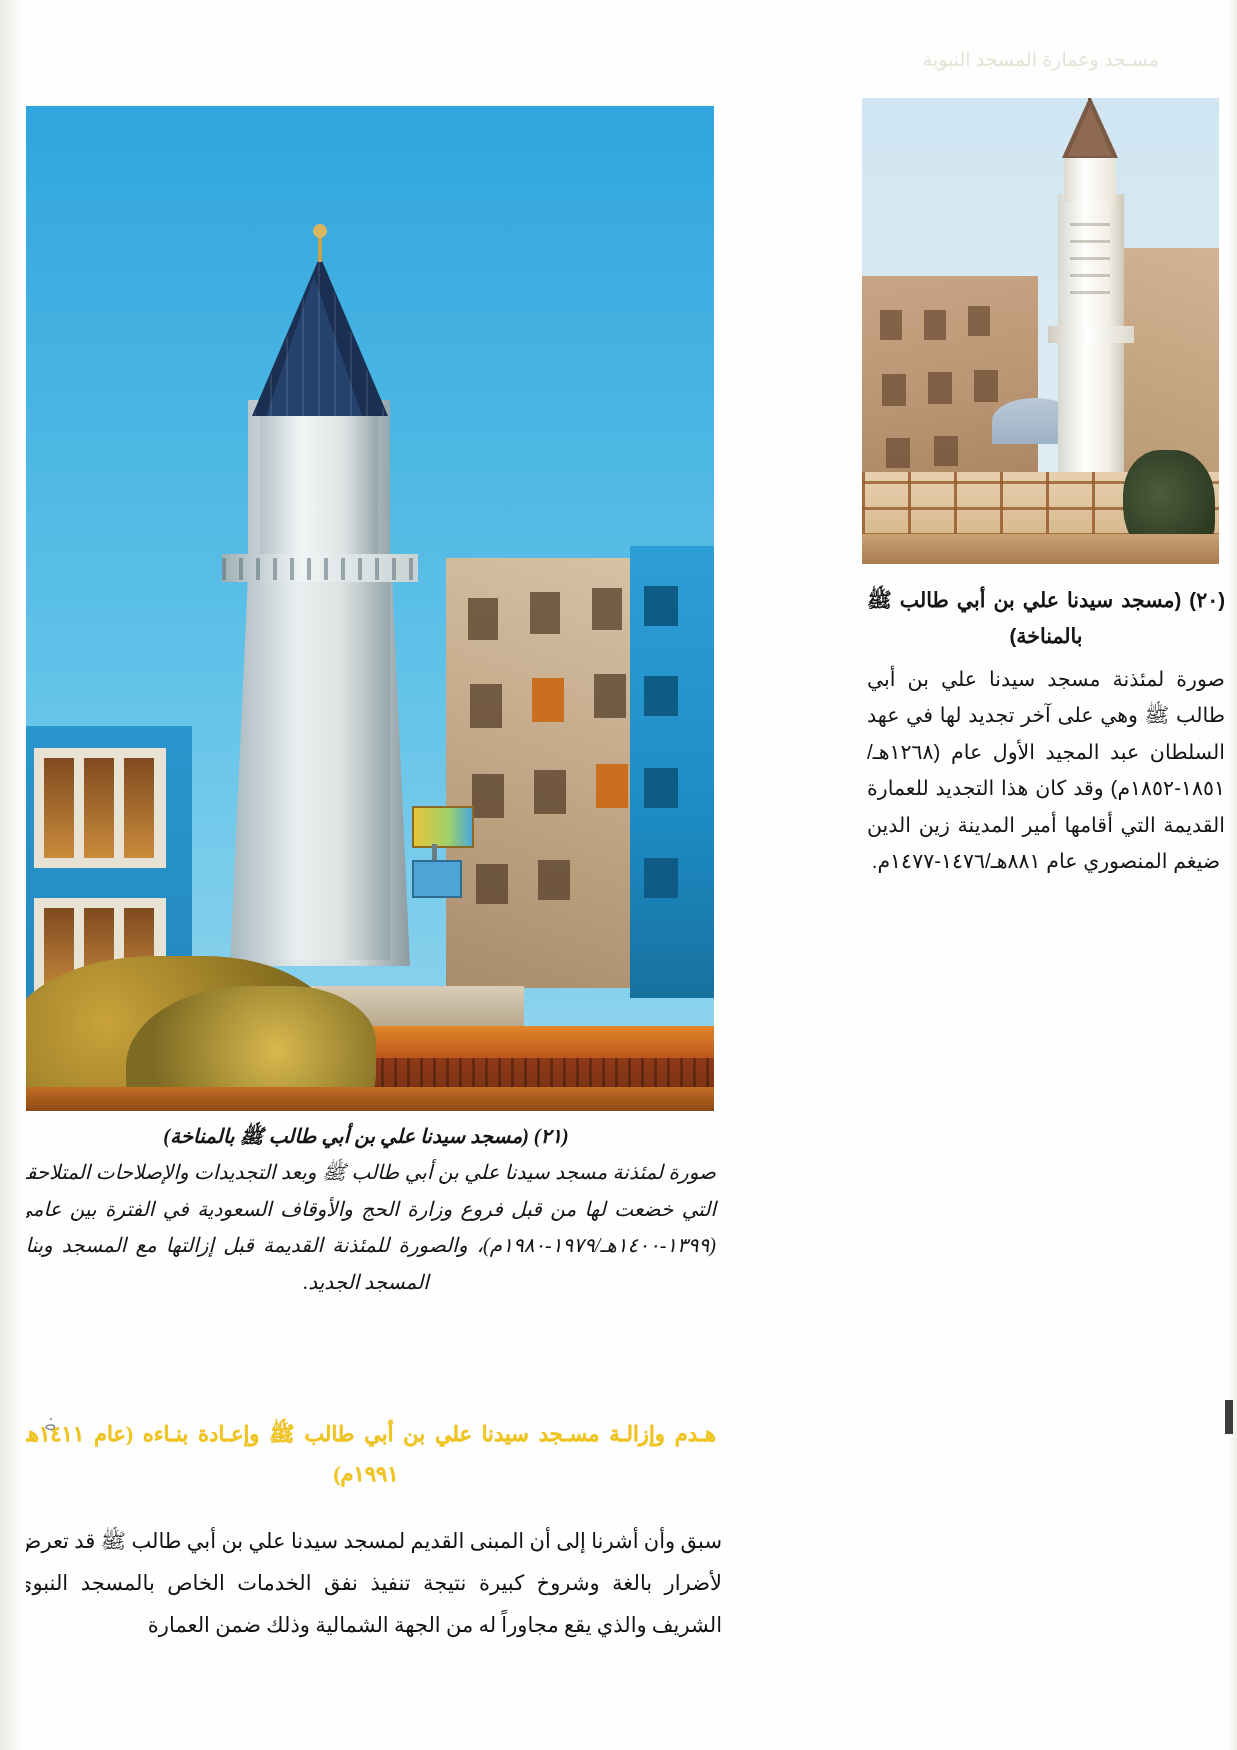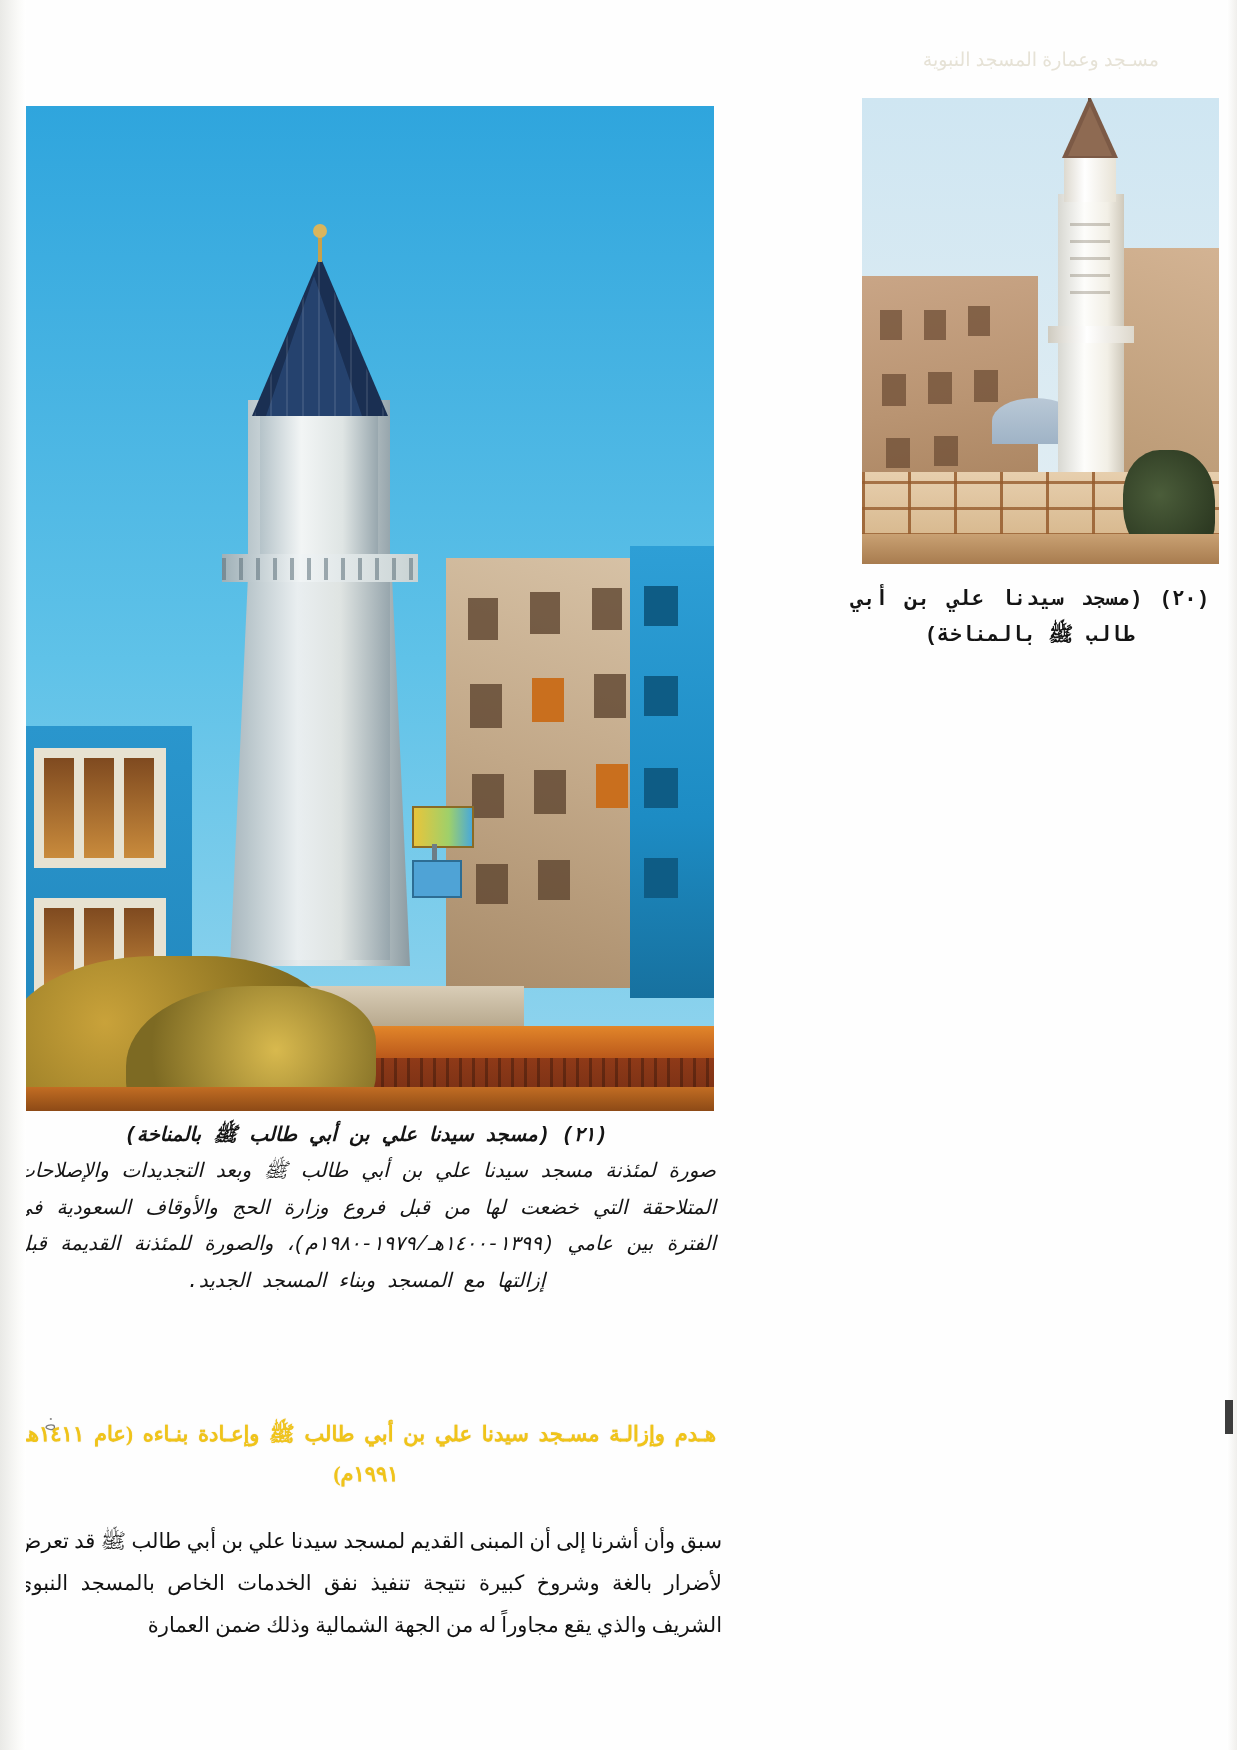--- a/index.html
+++ b/index.html
@@ -153,32 +153,32 @@
     background:linear-gradient(#8f3a18,#6e2b13);}
   .wall21::after{content:"";position:absolute;inset:0;
     background:repeating-linear-gradient(90deg,rgba(0,0,0,.28) 0 3px,transparent 3px 13px);}
   .base21{position:absolute;left:0;right:0;bottom:0;height:24px;
     background:linear-gradient(#c26d23,#8d4a16);}
   .flat-roof21{position:absolute;left:178px;top:880px;width:330px;height:40px;
     background:linear-gradient(#d9cdb7,#b8a98e);}
 
   
   .cap-right{
-    position:absolute;right:28px;top:582px;width:358px;
+    position:absolute;right:12px;top:582px;width:358px;
     direction:rtl;text-align:justify;text-align-last:center;
-    font-family:Liberation Mono, monospace;
+    font-family:Liberation Sans, sans-serif;
     font-size:20.5px;line-height:1.78;color:#141414;
   }
   .cap-right .title{font-weight:bold;letter-spacing:.4px;}
   .cap-right .body{margin-top:6px;text-align:justify;text-align-last:center;}
 
   .cap-main{
     position:absolute;left:16px;top:1118px;width:700px;
     direction:rtl;
-    font-family:Liberation Mono, monospace;
+    font-family:Liberation Serif, serif;
     font-style:italic;
     font-size:20px;line-height:1.82;color:#141414;
     text-align:justify;text-align-last:center;
   }
   .cap-main .title{font-weight:bold;text-align:center;text-align-last:center;}
 
   .section-head{
     position:absolute;left:16px;top:1415px;width:700px;
     direction:rtl;text-align:justify;text-align-last:center;
     font-family:"Liberation Serif",serif;
@@ -232,20 +232,21 @@
     <div class="m20-cone2"></div>
     <div class="m20-finial"></div>
 
     <div class="scaff20"></div>
     <div class="tree20"></div>
     <div class="ground20"></div>
   </div>
 
   <div class="cap-right">
     <div class="title">(٢٠) (مسجد سيدنا علي بن أبي طالب ﷺ بالمناخة)</div>
+    <div class="body">صورة لمئذنة مسجد سيدنا علي بن أبي طالب ﷺ وهي على آخر تجديد لها في عهد السلطان عبد المجيد الأول عام (١٢٦٨هـ/١٨٥١-١٨٥٢م) وقد كان هذا التجديد للعمارة القديمة التي أقامها أمير المدينة زين الدين ضيغم المنصوري عام ٨٨١هـ/١٤٧٦-١٤٧٧م.</div>
   </div>
 
   <div class="photo photo-21">
     <div class="sky21"></div>
 
     <div class="m21-shaft2"></div>
     <div class="m21-shaft"></div>
     <div class="m21-drum"></div>
     <div class="m21-balc"></div>
     <div class="m21-rail"></div>

